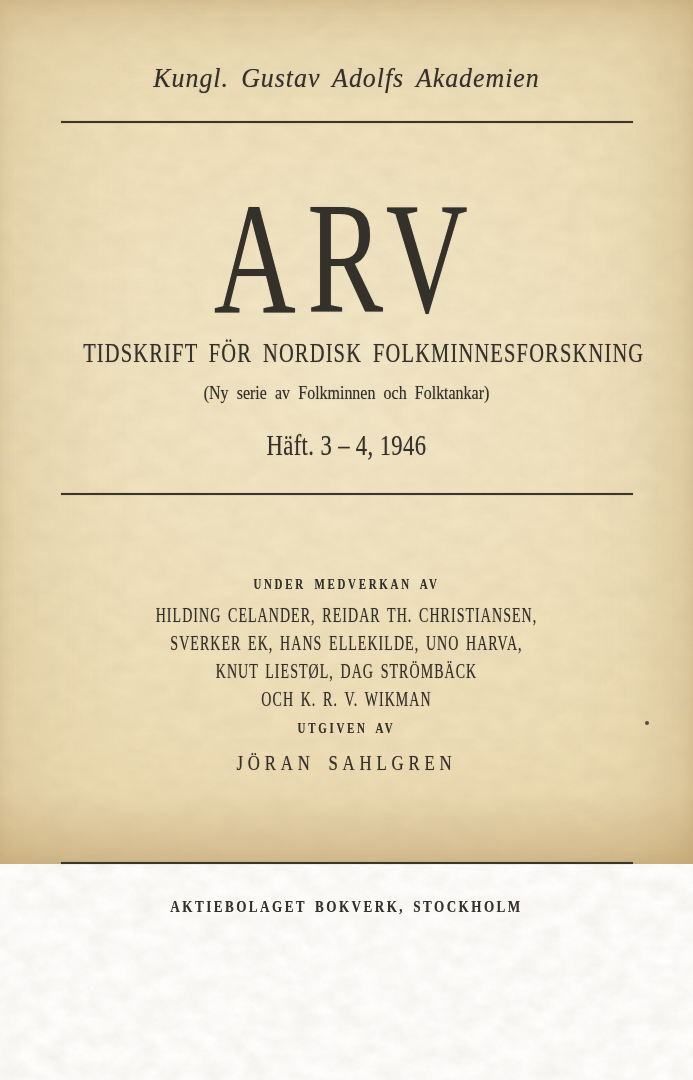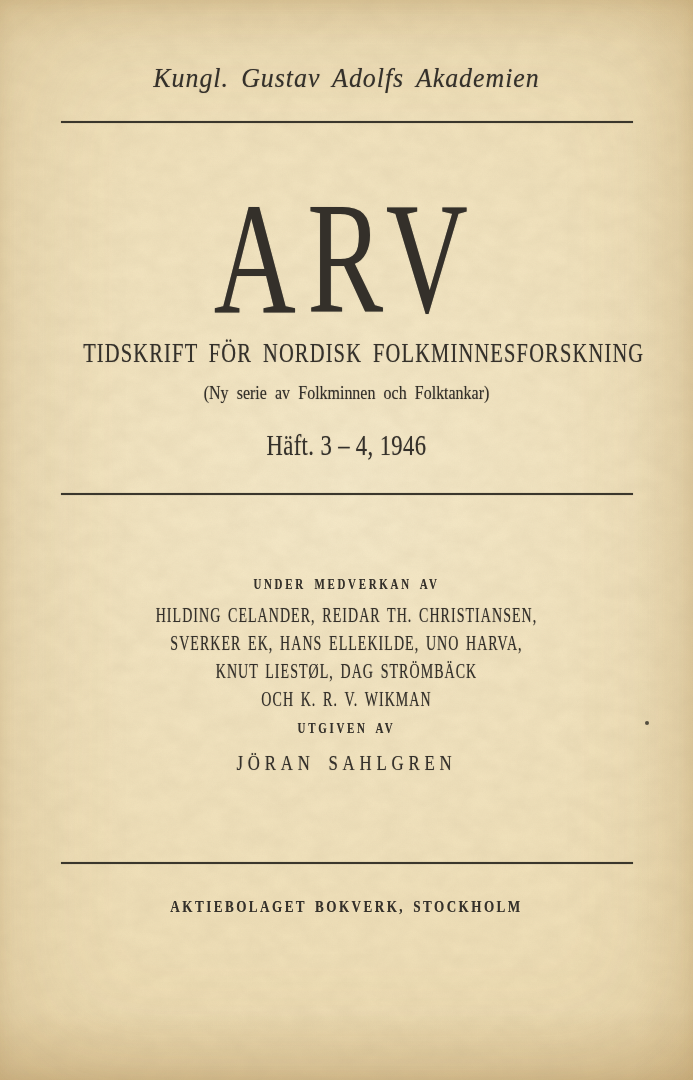--- a/index.html
+++ b/index.html
@@ -9,21 +9,21 @@
   body {
     width: 693px;
     height: 1080px;
     overflow: hidden;
     font-family: "Liberation Serif", "DejaVu Serif", serif;
   }
 
   .page {
     position: relative;
     width: 693px;
-    height: 1080px;
+    height: 864px;
     color: #34302a;
     background:
       linear-gradient(to bottom, rgba(166,126,58,0.12), rgba(166,126,58,0) 45px),
       linear-gradient(to top, rgba(150,108,48,0.20), rgba(150,108,48,0) 70px),
       linear-gradient(to left, rgba(160,118,52,0.08), rgba(160,118,52,0) 60px),
       radial-gradient(140% 100% at 50% 44%, #f4e8c8 0%, #eeddb4 55%, #e6cf9f 100%);
     box-shadow:
       inset 0 0 130px rgba(138, 98, 40, 0.20),
       inset 0 0 16px rgba(138, 98, 40, 0.12);
   }

